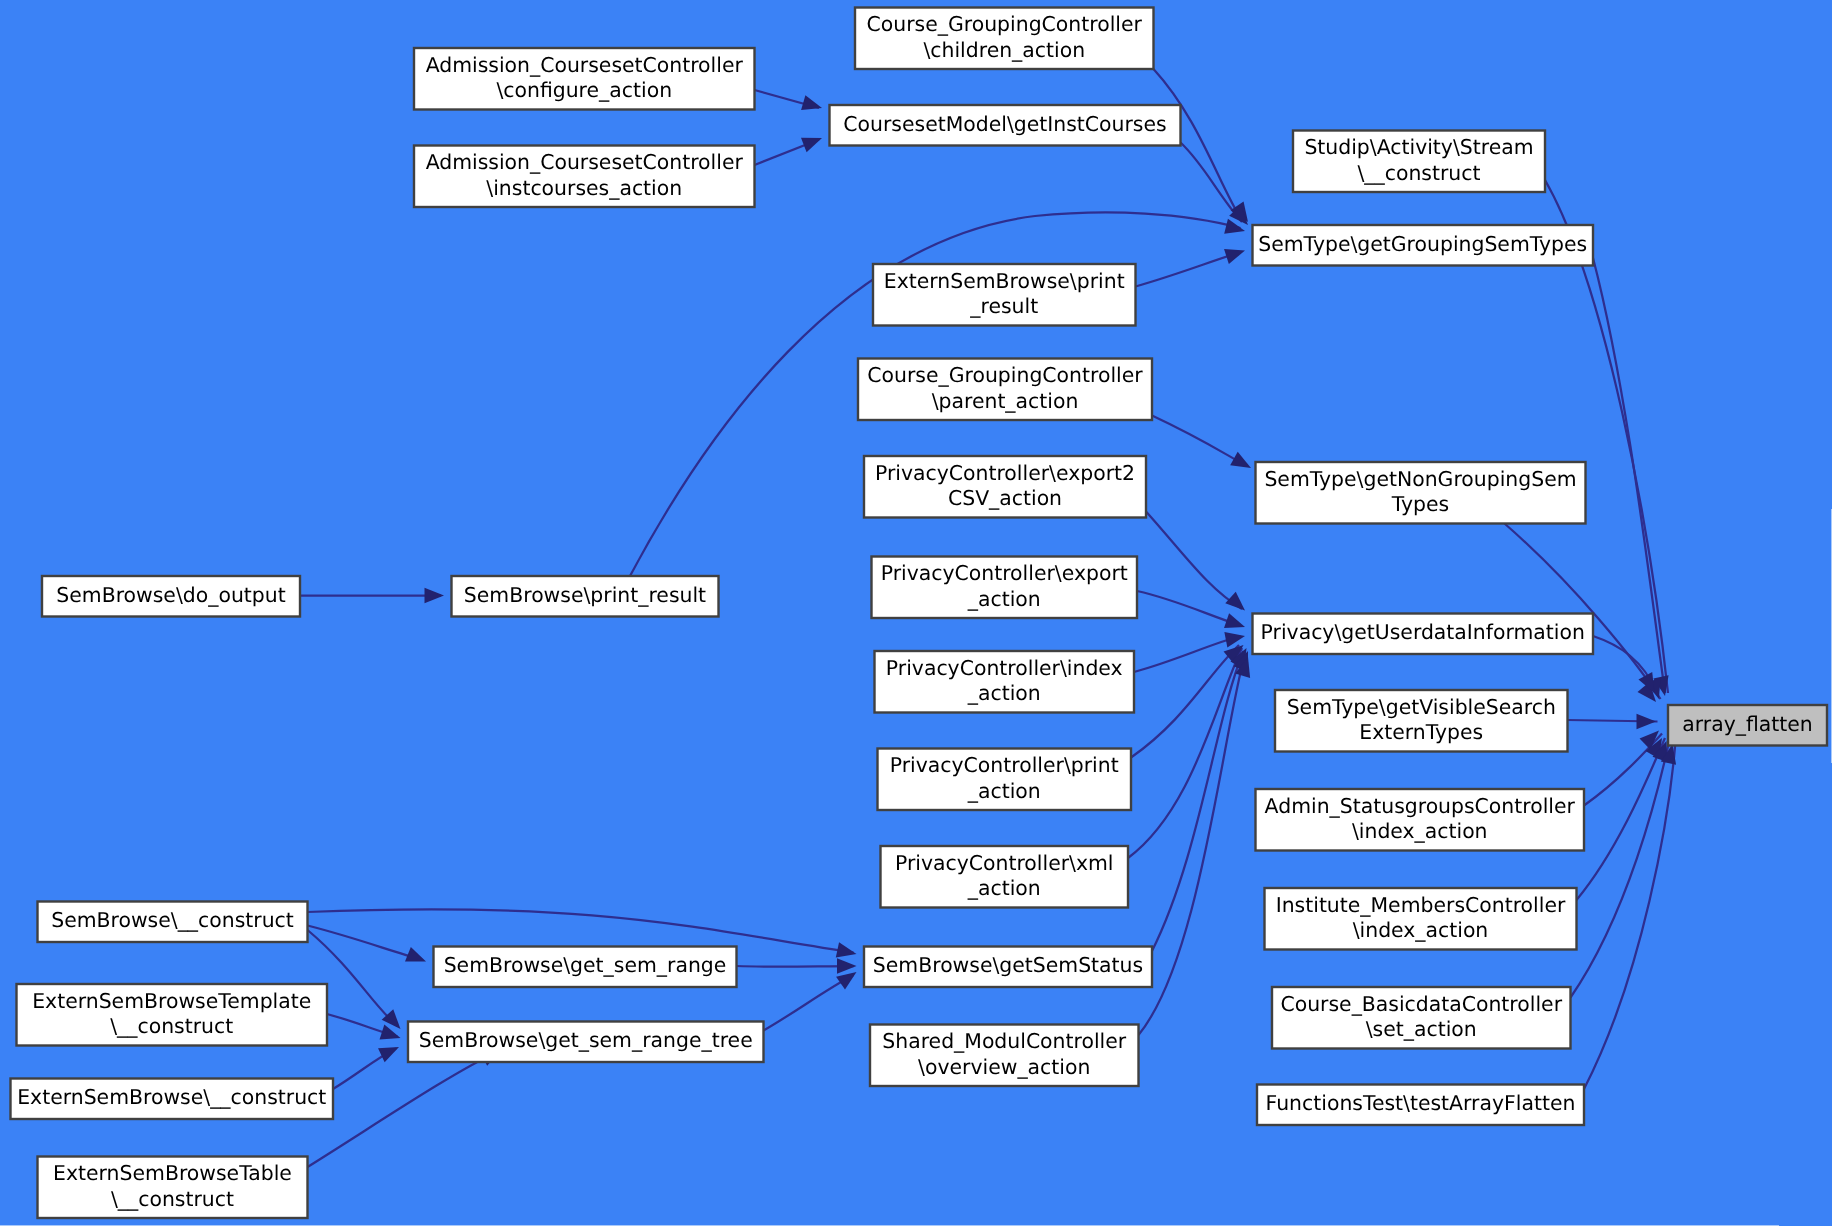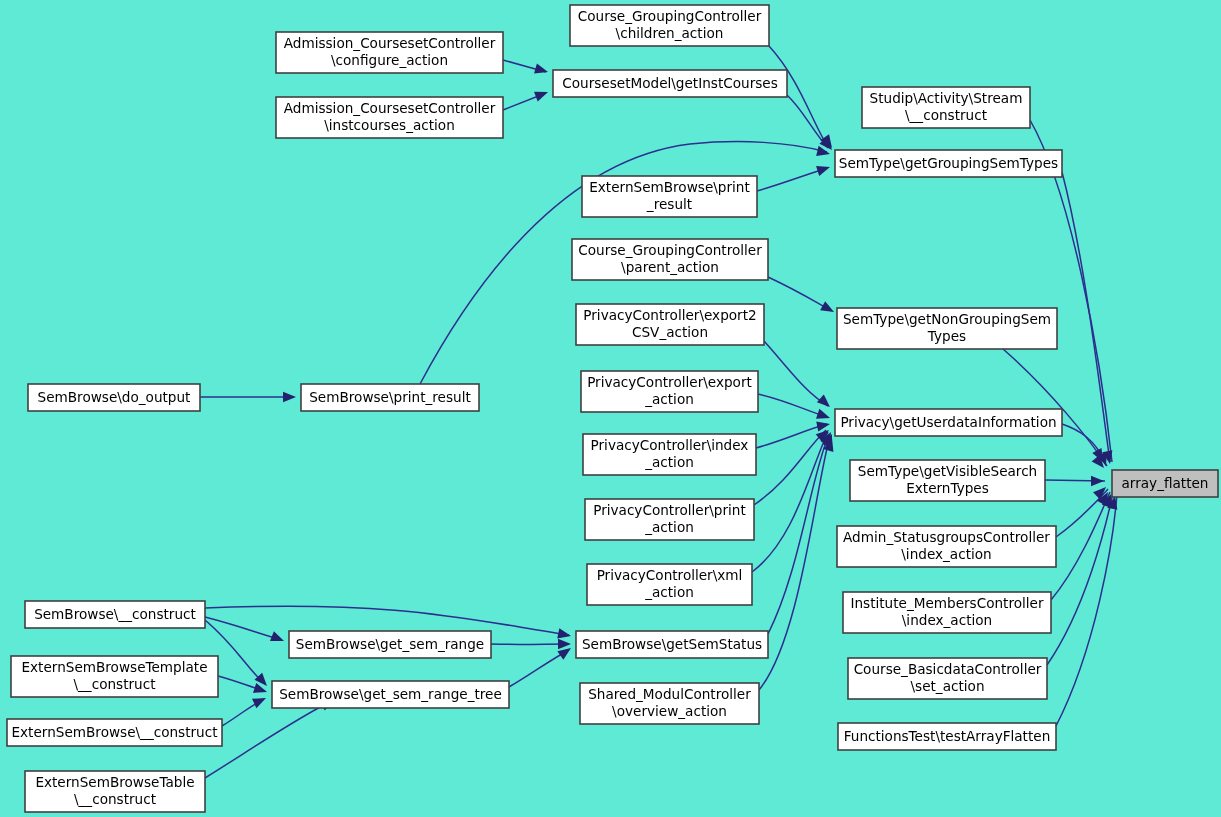--- a/index.html
+++ b/index.html
@@ -4,21 +4,21 @@
 <style>
   html, body {
     margin: 0;
     padding: 0;
     background: #ffffff;
   }
   #graph-root {
     position: relative;
     width: 1221px;
     height: 817px;
-    background: #5eead4;
+    background: #3b82f6;
     font-family: "DejaVu Sans", "Liberation Sans", sans-serif;
     overflow: hidden;
   }
   #graph-svg {
     position: absolute;
     left: 0;
     top: 0;
     width: 1221px;
     height: 817px;
   }

